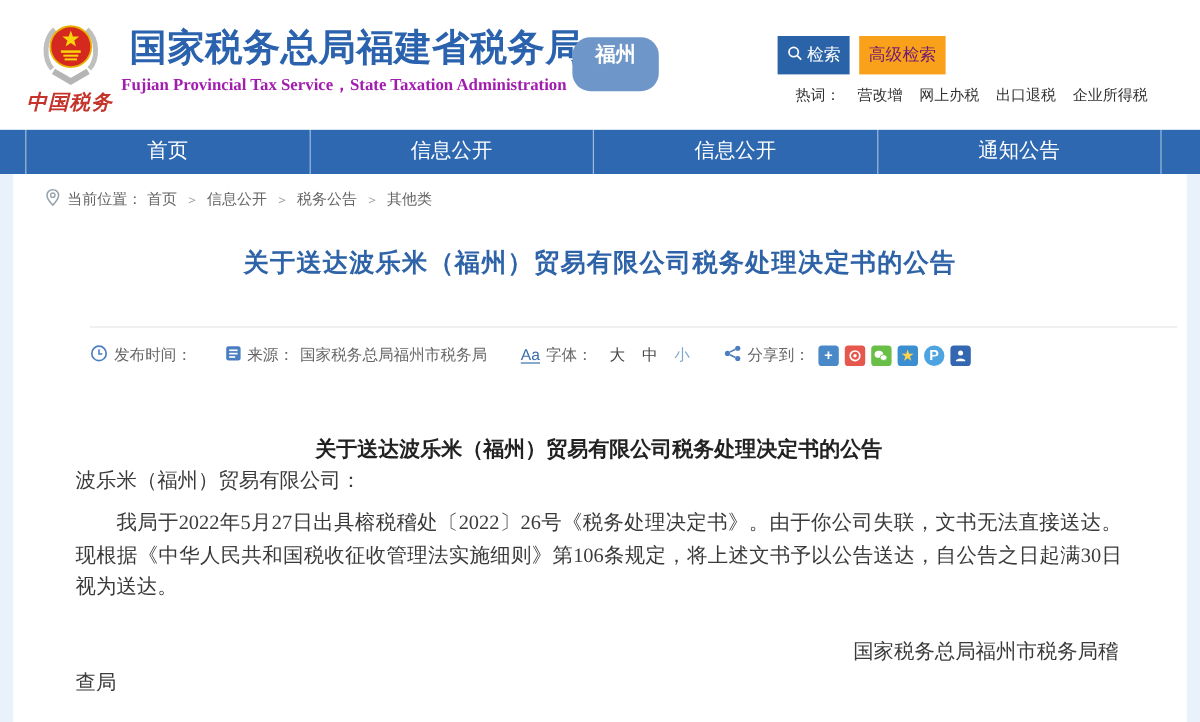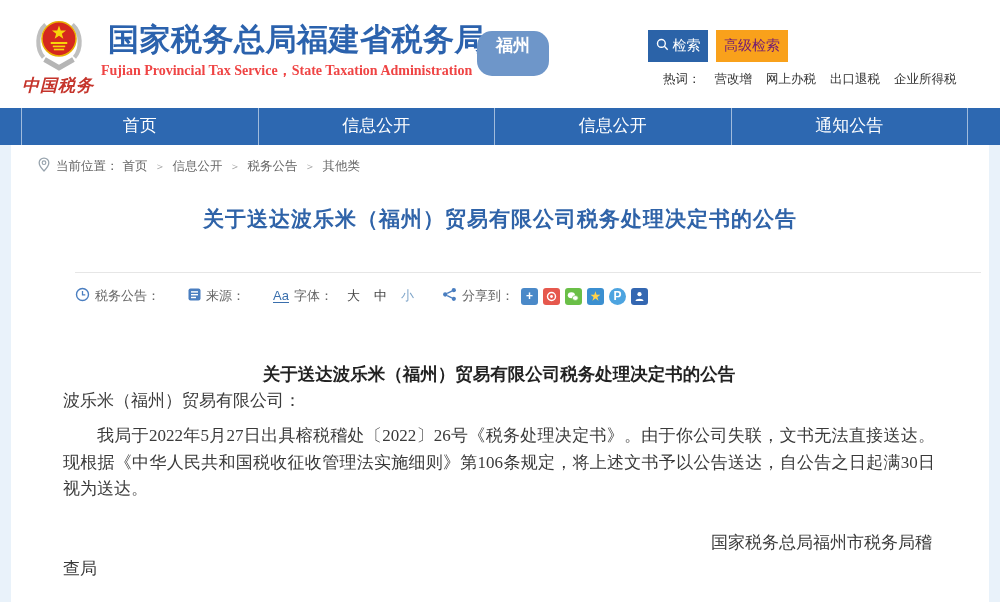--- a/index.html
+++ b/index.html
@@ -8,21 +8,21 @@
 
   .corner-artifact { position:absolute; left:0; top:0; width:9px; height:7px; background:#2d68b1; }
 
   
   .header { position:relative; height:108px; background:#ffffff; }
   .emblem { position:absolute; left:32px; top:11px; }
   .logo-caption { position:absolute; left:10px; top:74px; width:96px; text-align:center;
                   color:#c5342b; font-weight:bold; font-size:17px; font-family:"Liberation Serif", serif;
                   font-style:italic; letter-spacing:1px; }
   .site-title { position:absolute; left:108px; top:19px; font-size:31px; font-weight:bold; color:#2b62ad; letter-spacing:.5px; }
-  .site-subtitle { position:absolute; left:101px; top:62px; font-size:14px; font-weight:bold; color:#ef4444;
+  .site-subtitle { position:absolute; left:101px; top:62px; font-size:14px; font-weight:bold; color:#a21caf;
                    font-family:"Liberation Serif", serif; }
   .region-pill { position:absolute; left:477px; top:31px; width:72px; height:45px; border-radius:15px;
                  background:#6e96c9; color:#fff; font-size:17px; font-weight:bold; text-align:center; line-height:29px; cursor:pointer; }
 
   .search-box { position:absolute; left:648px; top:30px; display:flex; }
   .search-input { width:190px; height:32px; border:1px solid #c9c9c9; border-right:none; padding:0 10px;
                   font-size:13px; color:#333; outline:none; }
   .search-input::placeholder { color:#9a9a9a; }
   .search-btn { width:60px; height:32px; background:#2b63a8; color:#fff; border:none; font-size:14px;
                 display:flex; align-items:center; justify-content:center; gap:4px; cursor:pointer; }
@@ -146,33 +146,34 @@
   <div class="meta-divider"></div>
 
   <div class="meta-row">
     <div class="meta-item">
       <span>
         <svg width="15" height="15" viewBox="0 0 14 14">
             <circle cx="7" cy="7" r="5.6" stroke="#4a7ec0" stroke-width="1.3" fill="none"></circle>
             <polyline points="7,3.8 7,7.4 9.6,7.4" stroke="#4a7ec0" stroke-width="1.2" fill="none"></polyline>
           </svg>
       </span>
-      <span>税务公告：</span>
+      <span>发布时间：</span>
     </div>
 
     <div class="meta-item gap-lg">
       <span>
         <svg width="13" height="13" viewBox="0 0 13 13">
             <rect x="0.5" y="0.5" width="12" height="12" rx="2" fill="#4a7ec0"></rect>
             <rect x="3" y="3.2" width="7" height="1.4" fill="#fff"></rect>
             <rect x="3" y="6" width="7" height="1.4" fill="#fff"></rect>
             <rect x="3" y="8.8" width="5" height="1.4" fill="#fff"></rect>
           </svg>
       </span>
       <span>来源：</span>
+      <span>国家税务总局福州市税务局</span>
     </div>
 
     <div class="meta-item gap-lg">
       <span class="aa">Aa</span>
       <span>字体：</span>
       <span class="fsize">大</span>
       <span class="fsize">中</span>
       <span class="fsize small">小</span>
     </div>
 

